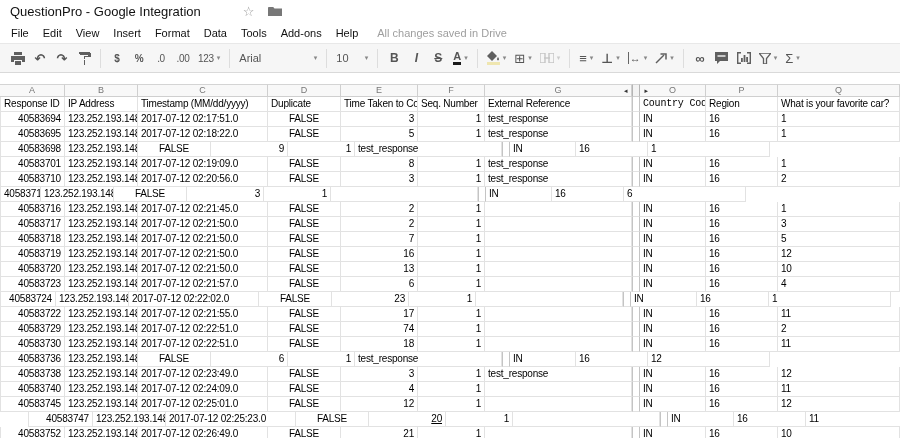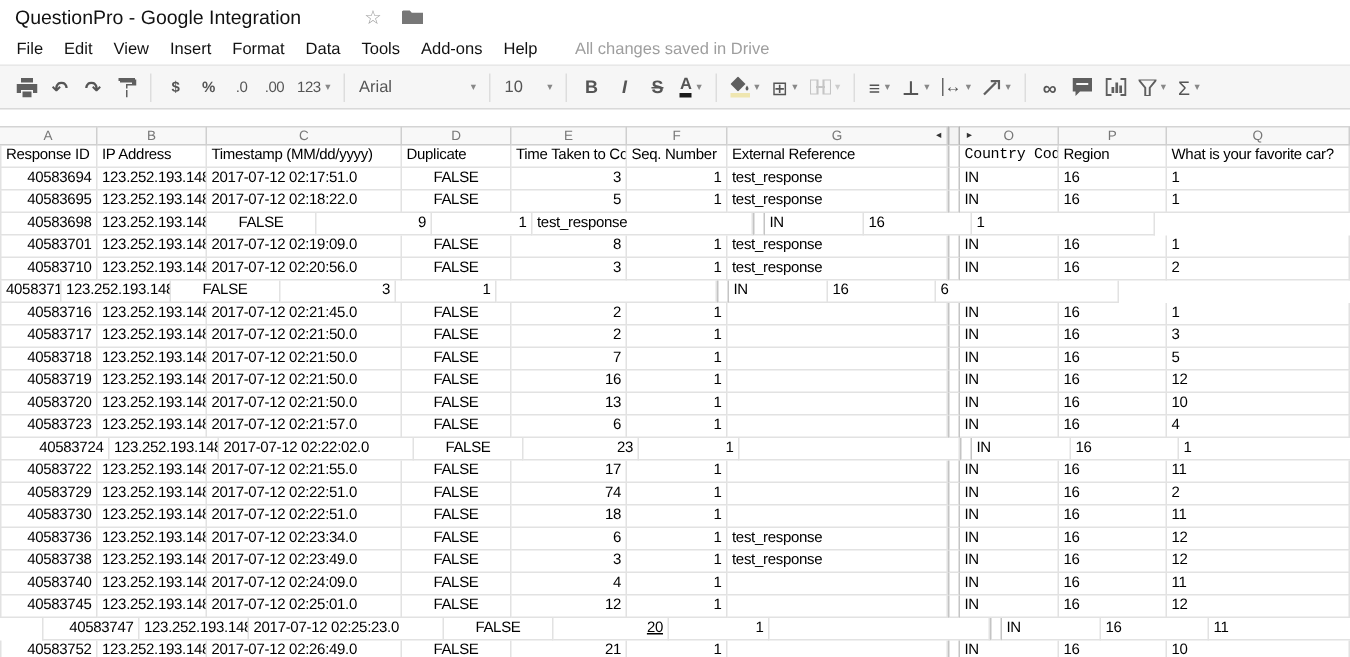--- a/index.html
+++ b/index.html
@@ -9,21 +9,21 @@
     -webkit-font-smoothing:antialiased;
   }
   
   .titlebar{position:absolute;top:0;left:0;right:0;height:23px;display:flex;align-items:center;padding-left:10px;}
   .doc-title{font-size:13px;color:#111;}
   .star-btn{margin-left:42px;color:#9a9a9a;font-size:13px;cursor:pointer;}
   .folder-btn{margin-left:14px;display:inline-flex;cursor:pointer;}
   
   .menubar{position:absolute;top:23px;left:0;right:0;height:19px;display:flex;align-items:center;padding-left:4px;font-size:11px;color:#111;}
   .menu-item{padding:2px 7px;cursor:pointer;}
-  .save-status{color:#9e9e9e;margin-left:18px;}
+  .save-status{color:#9e9e9e;margin-left:12px;}
   
   .toolbar{
     position:absolute;top:43px;left:0;right:0;height:28px;
     background:#f6f6f6;border-top:1px solid #e8e8e8;border-bottom:1px solid #d9d9d9;
     display:flex;align-items:center;padding-left:7px;color:#555;font-size:11px;
   }
   .tbtn{display:inline-flex;align-items:center;justify-content:center;padding:2px 4px;min-width:14px;cursor:pointer;color:#555;}
   .sep{width:1px;height:19px;background:#ddd;margin:0 5px;flex:none;}
   .caret{font-size:7px;color:#888;margin-left:3px;}
   .glyph{font-size:13px;line-height:13px;}
@@ -373,21 +373,21 @@
         <div class="cell ac" style="width: 73px;">FALSE</div>
         <div class="cell ar" style="width: 77px;">6</div>
         <div class="cell ar" style="width: 67px;">1</div>
         <div class="cell al" style="width: 147px;"></div>
         <div class="cell al marker" style="width: 8px;"></div>
         <div class="cell al" style="width: 66px;">IN</div>
         <div class="cell al" style="width: 72px;">16</div>
         <div class="cell al" style="width: 122px;">4</div>
       </div>
       <div class="srow">
-        <div class="cell ar" style="width: 73px;">40583724</div>
+        <div class="cell ar" style="width: 56px;">40583724</div>
         <div class="cell al" style="width: 73px;">123.252.193.148</div>
         <div class="cell al" style="width: 130px;">2017-07-12 02:22:02.0</div>
         <div class="cell ac" style="width: 73px;">FALSE</div>
         <div class="cell ar" style="width: 77px;">23</div>
         <div class="cell ar" style="width: 67px;">1</div>
         <div class="cell al" style="width: 147px;"></div>
         <div class="cell al marker" style="width: 8px;"></div>
         <div class="cell al" style="width: 66px;">IN</div>
         <div class="cell al" style="width: 72px;">16</div>
         <div class="cell al" style="width: 122px;">1</div>
@@ -427,21 +427,20 @@
         <div class="cell ar" style="width: 67px;">1</div>
         <div class="cell al" style="width: 147px;"></div>
         <div class="cell al marker" style="width: 8px;"></div>
         <div class="cell al" style="width: 66px;">IN</div>
         <div class="cell al" style="width: 72px;">16</div>
         <div class="cell al" style="width: 122px;">11</div>
       </div>
       <div class="srow">
         <div class="cell ar" style="width: 65px;">40583736</div>
         <div class="cell al" style="width: 73px;">123.252.193.148</div>
-        <div class="cell al" style="width: 130px;">2017-07-12 02:23:34.0</div>
         <div class="cell ac" style="width: 73px;">FALSE</div>
         <div class="cell ar" style="width: 77px;">6</div>
         <div class="cell ar" style="width: 67px;">1</div>
         <div class="cell al" style="width: 147px;">test_response</div>
         <div class="cell al marker" style="width: 8px;"></div>
         <div class="cell al" style="width: 66px;">IN</div>
         <div class="cell al" style="width: 72px;">16</div>
         <div class="cell al" style="width: 122px;">12</div>
       </div>
       <div class="srow">

